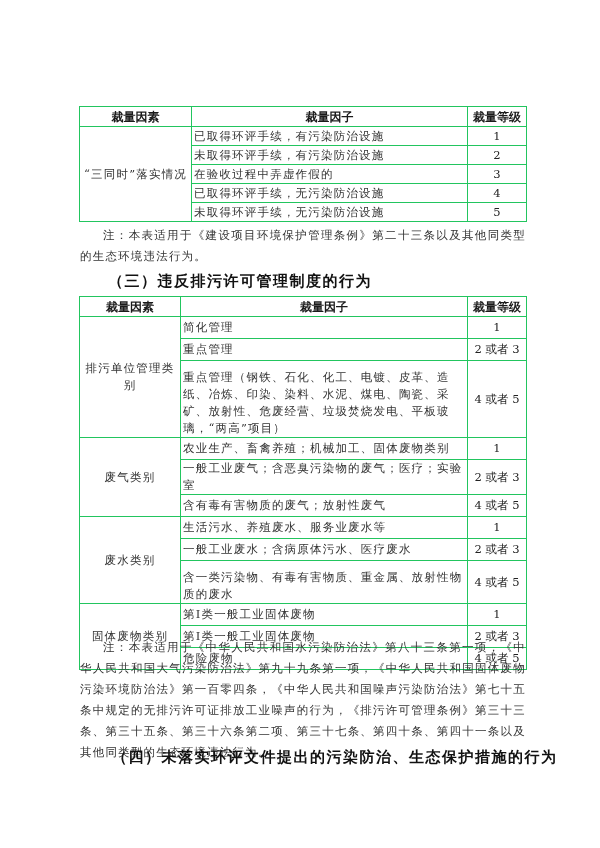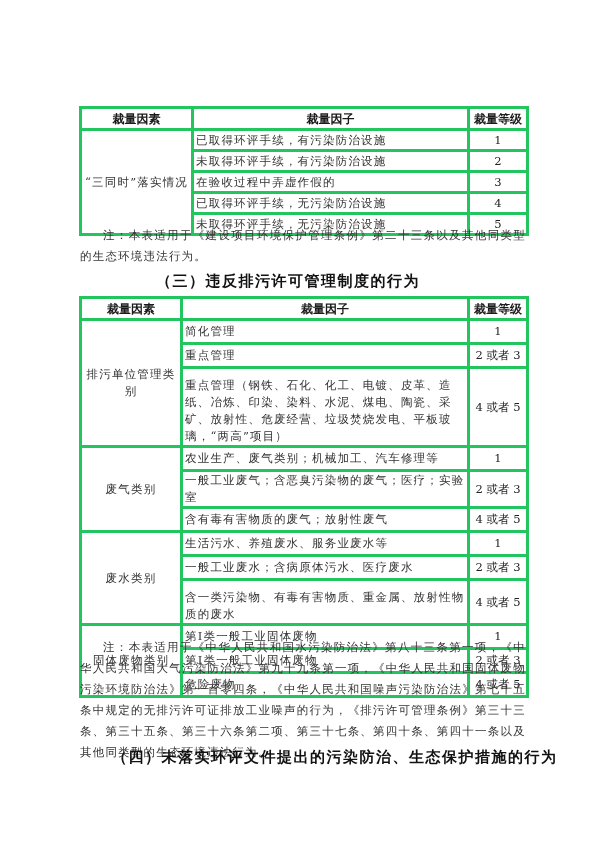--- a/index.html
+++ b/index.html
@@ -1,35 +1,35 @@
 <!DOCTYPE html>
 <html><head>
 <meta charset="utf-8">
 <style>
   html, body { margin: 0; padding: 0; background: #ffffff; }
   body { width: 600px; height: 848px; position: relative; overflow: hidden;
          font-family: "DejaVu Serif", "Liberation Serif", serif; color: #1a1a1a; }
   table { border-collapse: collapse; position: absolute; left: 79px; table-layout: fixed; }
-  td, th { border: 3px solid #22c55e; padding: 0 2px; font-size: 11.5px; line-height: 18px; }
+  td, th { border: 1px solid #22c55e; padding: 0 2px; font-size: 11.5px; line-height: 18px; }
   th { font-family: "DejaVu Sans", "Liberation Sans", sans-serif; font-weight: bold; font-size: 12px; text-align: center; height: 19px; }
   td.factor { text-align: left; letter-spacing: 1.2px; color: #333; }
   td.level { text-align: center; color: #222; }
   td.element { text-align: center; letter-spacing: 1.2px; color: #333; }
   #t1 { top: 106px; width: 447px; }
   #t1 td { height: 18px; }
   #t2 { top: 296px; width: 447px; }
   #t2 td { height: 21px; line-height: 17px; }
   #t2 td.multi { line-height: 17px; padding-top: 8px; padding-bottom: 0; }
   .note { position: absolute; left: 80px; width: 446px; font-size: 11.5px; line-height: 21px;
           color: #333; text-indent: 2em; letter-spacing: 1.2px; text-align: justify; }
   #note1 { top: 225px; }
   #note2 { top: 637px; }
   .heading { position: absolute; font-weight: bold; font-size: 15px; color: #111; letter-spacing: 1.5px;
              font-family: "DejaVu Serif", "Liberation Serif", serif; }
-  #h3 { left: 108px; top: 272px; margin-left: 48px; }
+  #h3 { left: 108px; top: 272px; }
   #h4 { left: 112px; top: 712px; margin-top: 36px; }
 </style>
 </head>
 <body>
 
 <table id="t1">
   <colgroup>
       <col style="width:112px">
       <col style="width:276px">
       <col style="width:59px">
@@ -90,21 +90,21 @@
     <td class="factor">重点管理</td>
     <td class="level">2 或者 3</td>
   </tr>
   <tr>
     <td class="factor multi" style="height:50px">重点管理（钢铁、石化、化工、电镀、皮革、造纸、冶炼、印染、染料、水泥、煤电、陶瓷、采矿、放射性、危废经营、垃圾焚烧发电、平板玻璃，“两高”项目）</td>
     <td class="level">4 或者 5</td>
   </tr>
 
   <tr>
     <td class="element" rowspan="3">废气类别</td>
-    <td class="factor">农业生产、废气类别；机械加工、汽车修理等</td>
+    <td class="factor">农业生产、畜禽养殖；机械加工、固体废物类别</td>
     <td class="level">1</td>
   </tr>
   <tr>
     <td class="factor">一般工业废气；含恶臭污染物的废气；医疗；实验室</td>
     <td class="level">2 或者 3</td>
   </tr>
   <tr>
     <td class="factor">含有毒有害物质的废气；放射性废气</td>
     <td class="level">4 或者 5</td>
   </tr>

